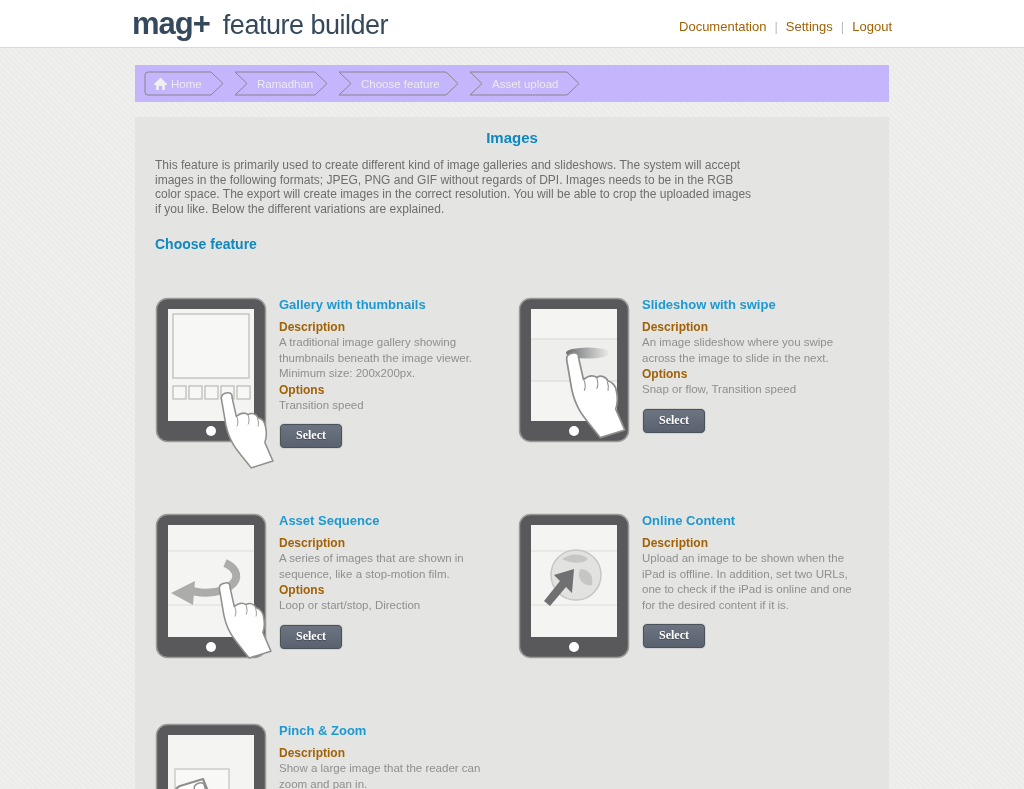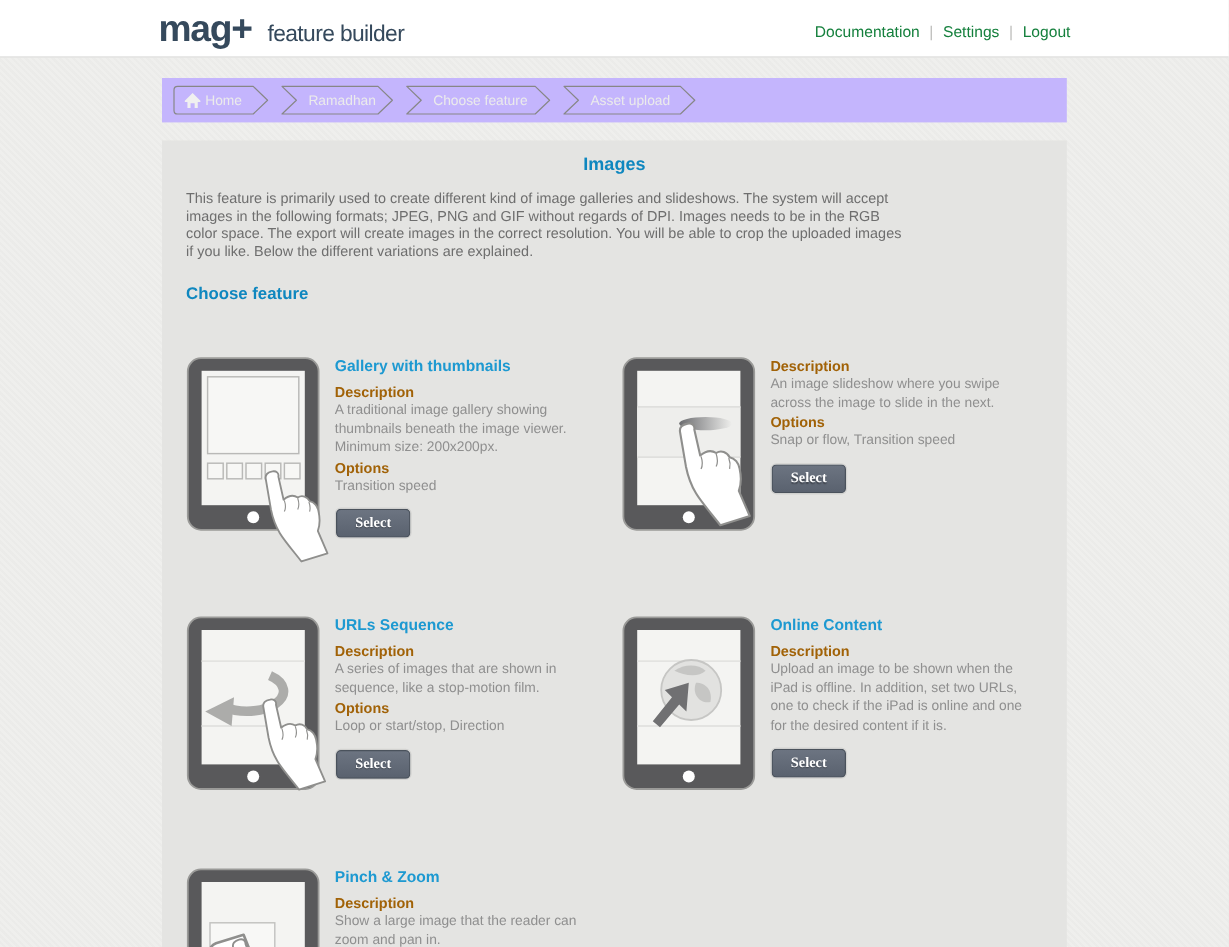--- a/index.html
+++ b/index.html
@@ -9,23 +9,23 @@
     background-color:#efefed;
     background-image:repeating-linear-gradient(45deg, rgba(0,0,0,0.015) 0 2px, transparent 2px 4px);
     min-height:789px;
   }
 
   
   .topbar { background:#ffffff; height:48px; border-bottom:1px solid #d9d9d7; }
   .topbar-inner { width:760px; margin:0 auto; height:100%; display:flex; align-items:center; justify-content:space-between; }
   .logo { display:flex; align-items:baseline; cursor:pointer; }
   .logo-mag { font-size:31px; font-weight:700; letter-spacing:-1px; color:#35495c; }
-  .logo-fb  { font-size:19px; font-weight:400; letter-spacing:-0.5px; color:#35495c; margin-left:13px; }
+  .logo-fb  { font-size:27px; font-weight:400; letter-spacing:-0.5px; color:#35495c; margin-left:13px; }
   .topnav { font-size:13px; color:#6e6e6e; padding-top:6px; }
-  .topnav a { color:#15803d; text-decoration:none; }
+  .topnav a { color:#a16207; text-decoration:none; }
   .topnav .sep { color:#bdbdbb; padding:0 8px; }
 
   
   .content { width:754px; margin:0 auto; }
 
   
   .breadcrumb-bar { margin-top:17px; height:37px; background:#c4b5fd; }
   .breadcrumb-bar svg { display:block; }
   .crumb-shape { fill:none; stroke:#878787; stroke-width:1; stroke-linejoin:round; }
   .crumb-text { fill:#ebebeb; font-size:11.5px; font-family:"Liberation Sans",sans-serif; }
@@ -154,40 +154,41 @@
         <div class="illus">
           <svg width="112" height="146" viewBox="0 0 112 146">
             <use href="#tablet"></use>
             <rect x="13" y="42" width="86" height="42" fill="#eeeeec"></rect>
             <path d="M13 42 H99 M13 84 H99" stroke="#dfdfdd" stroke-width="1.5" fill="none"></path>
             <ellipse cx="70" cy="56" rx="22" ry="5.5" fill="url(#smudge)"></ellipse>
             <use href="#hand" transform="translate(40.3,53.9) scale(0.7)"></use>
           </svg>
         </div>
         <div class="info">
+          <a href="#" class="f-title">Slideshow with swipe</a>
           <div class="f-label">Description</div>
           <p class="f-text">An image slideshow where you swipe across the image to slide in the next.</p>
           <div class="f-label">Options</div>
           <p class="f-text">Snap or flow, Transition speed</p>
           <button class="select-btn">Select</button>
         </div>
       </div>
 
       <div class="feature-card">
         <div class="illus">
           <svg width="112" height="146" viewBox="0 0 112 146">
             <use href="#tablet"></use>
             <path d="M13 38 H99 M13 92 H99" stroke="#e3e3e1" stroke-width="1.5" fill="none"></path>
             <path d="M70 50 A29 16 0 1 1 32 76" fill="none" stroke="#acacaa" stroke-width="8"></path>
             <polygon points="40,68 16,80 38,92" fill="#acacaa"></polygon>
             <use href="#hand" transform="translate(57,68.1) scale(0.62)"></use>
           </svg>
         </div>
         <div class="info">
-          <a href="#" class="f-title">URLs Sequence</a>
+          <a href="#" class="f-title">Asset Sequence</a>
           <div class="f-label">Description</div>
           <p class="f-text">A series of images that are shown in sequence, like a stop-motion film.</p>
           <div class="f-label">Options</div>
           <p class="f-text">Loop or start/stop, Direction</p>
           <button class="select-btn">Select</button>
         </div>
       </div>
 
       <div class="feature-card">
         <div class="illus">

